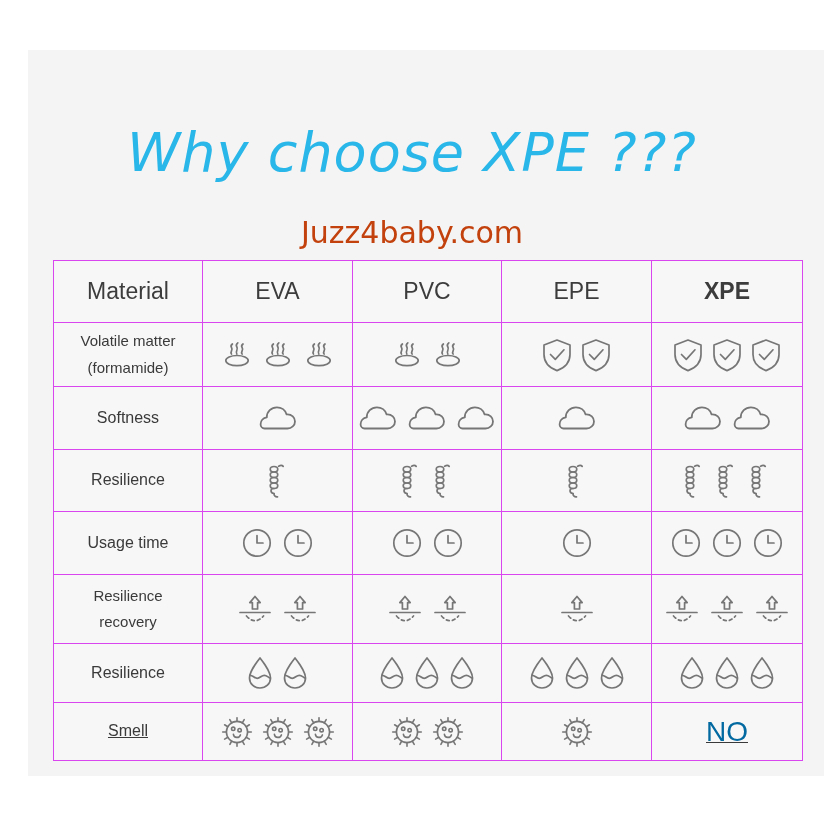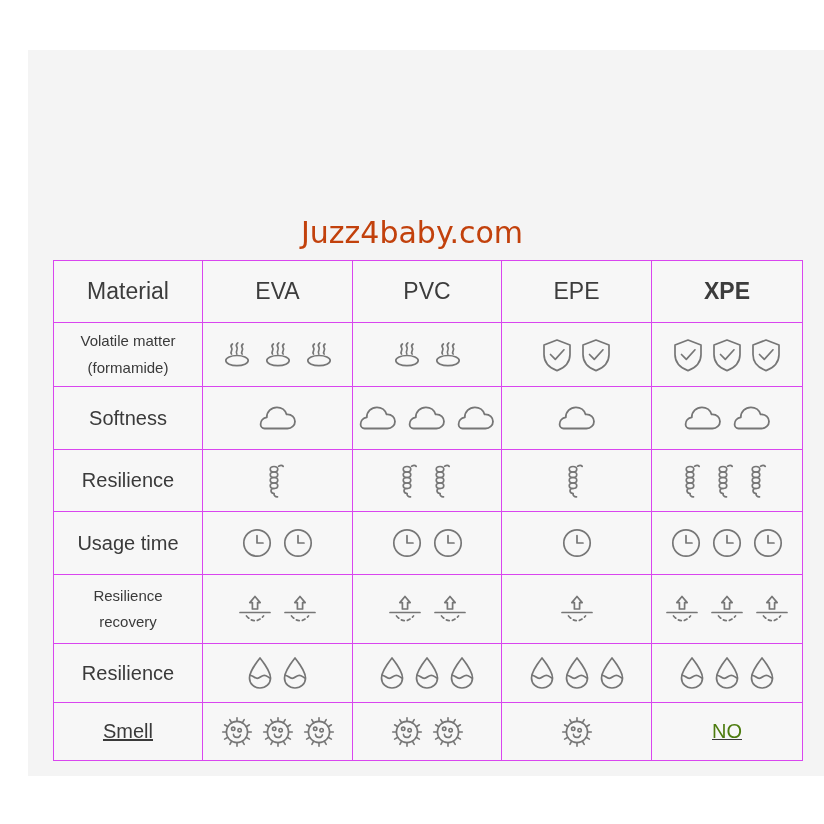--- a/index.html
+++ b/index.html
@@ -109,61 +109,62 @@
   
   tr.head td, tr.head th {
     font-size: 23px;
     color: #3c3c3c;
     height: 61px;
   }
   tr.head th.col-xpe { font-weight: 700; }
 
   
   td.rowlabel {
-    font-size: 20px;
+    font-size: 16px;
     color: #3c3c3c;
     padding: 0 4px;
     line-height: 1.15;
   }
   td.rowlabel.small {
     font-size: 15px;
     line-height: 1.75;
   }
 
   
   .icons {
     display: flex;
     align-items: center;
     justify-content: center;
     gap: 7px;
     height: 100%;
   }
   .icons svg { display: block; }
   .no-text {
-    font-size: 20px;
-    color: #4d7c0f;
+    font-size: 28px;
+    color: #0369a1;
     line-height: 1;
   }
 
   
   tr.r-volatile td { height: 63px; }
   tr.r-soft td     { height: 62px; }
   tr.r-resil td    { height: 61px; }
   tr.r-usage td    { height: 62px; }
   tr.r-deform td   { height: 68px; }
   tr.r-water td    { height: 58px; }
   tr.r-smell td    { height: 57px; text-decoration: underline; }
 </style>
 </head>
 <body>
 
 <div id="canvas">
   <div id="plate"></div>
 
   <div id="content">
+    <div id="title">Why choose XPE ???</div>
     <div id="subtitle">Juzz4baby.com</div>
 
     <div id="table-wrap">
       <table class="cmp">
         <colgroup>
           <col class="c-label">
             <col class="c-eva">
             <col class="c-pvc">
             <col class="c-epe">
             <col class="c-xpe">

